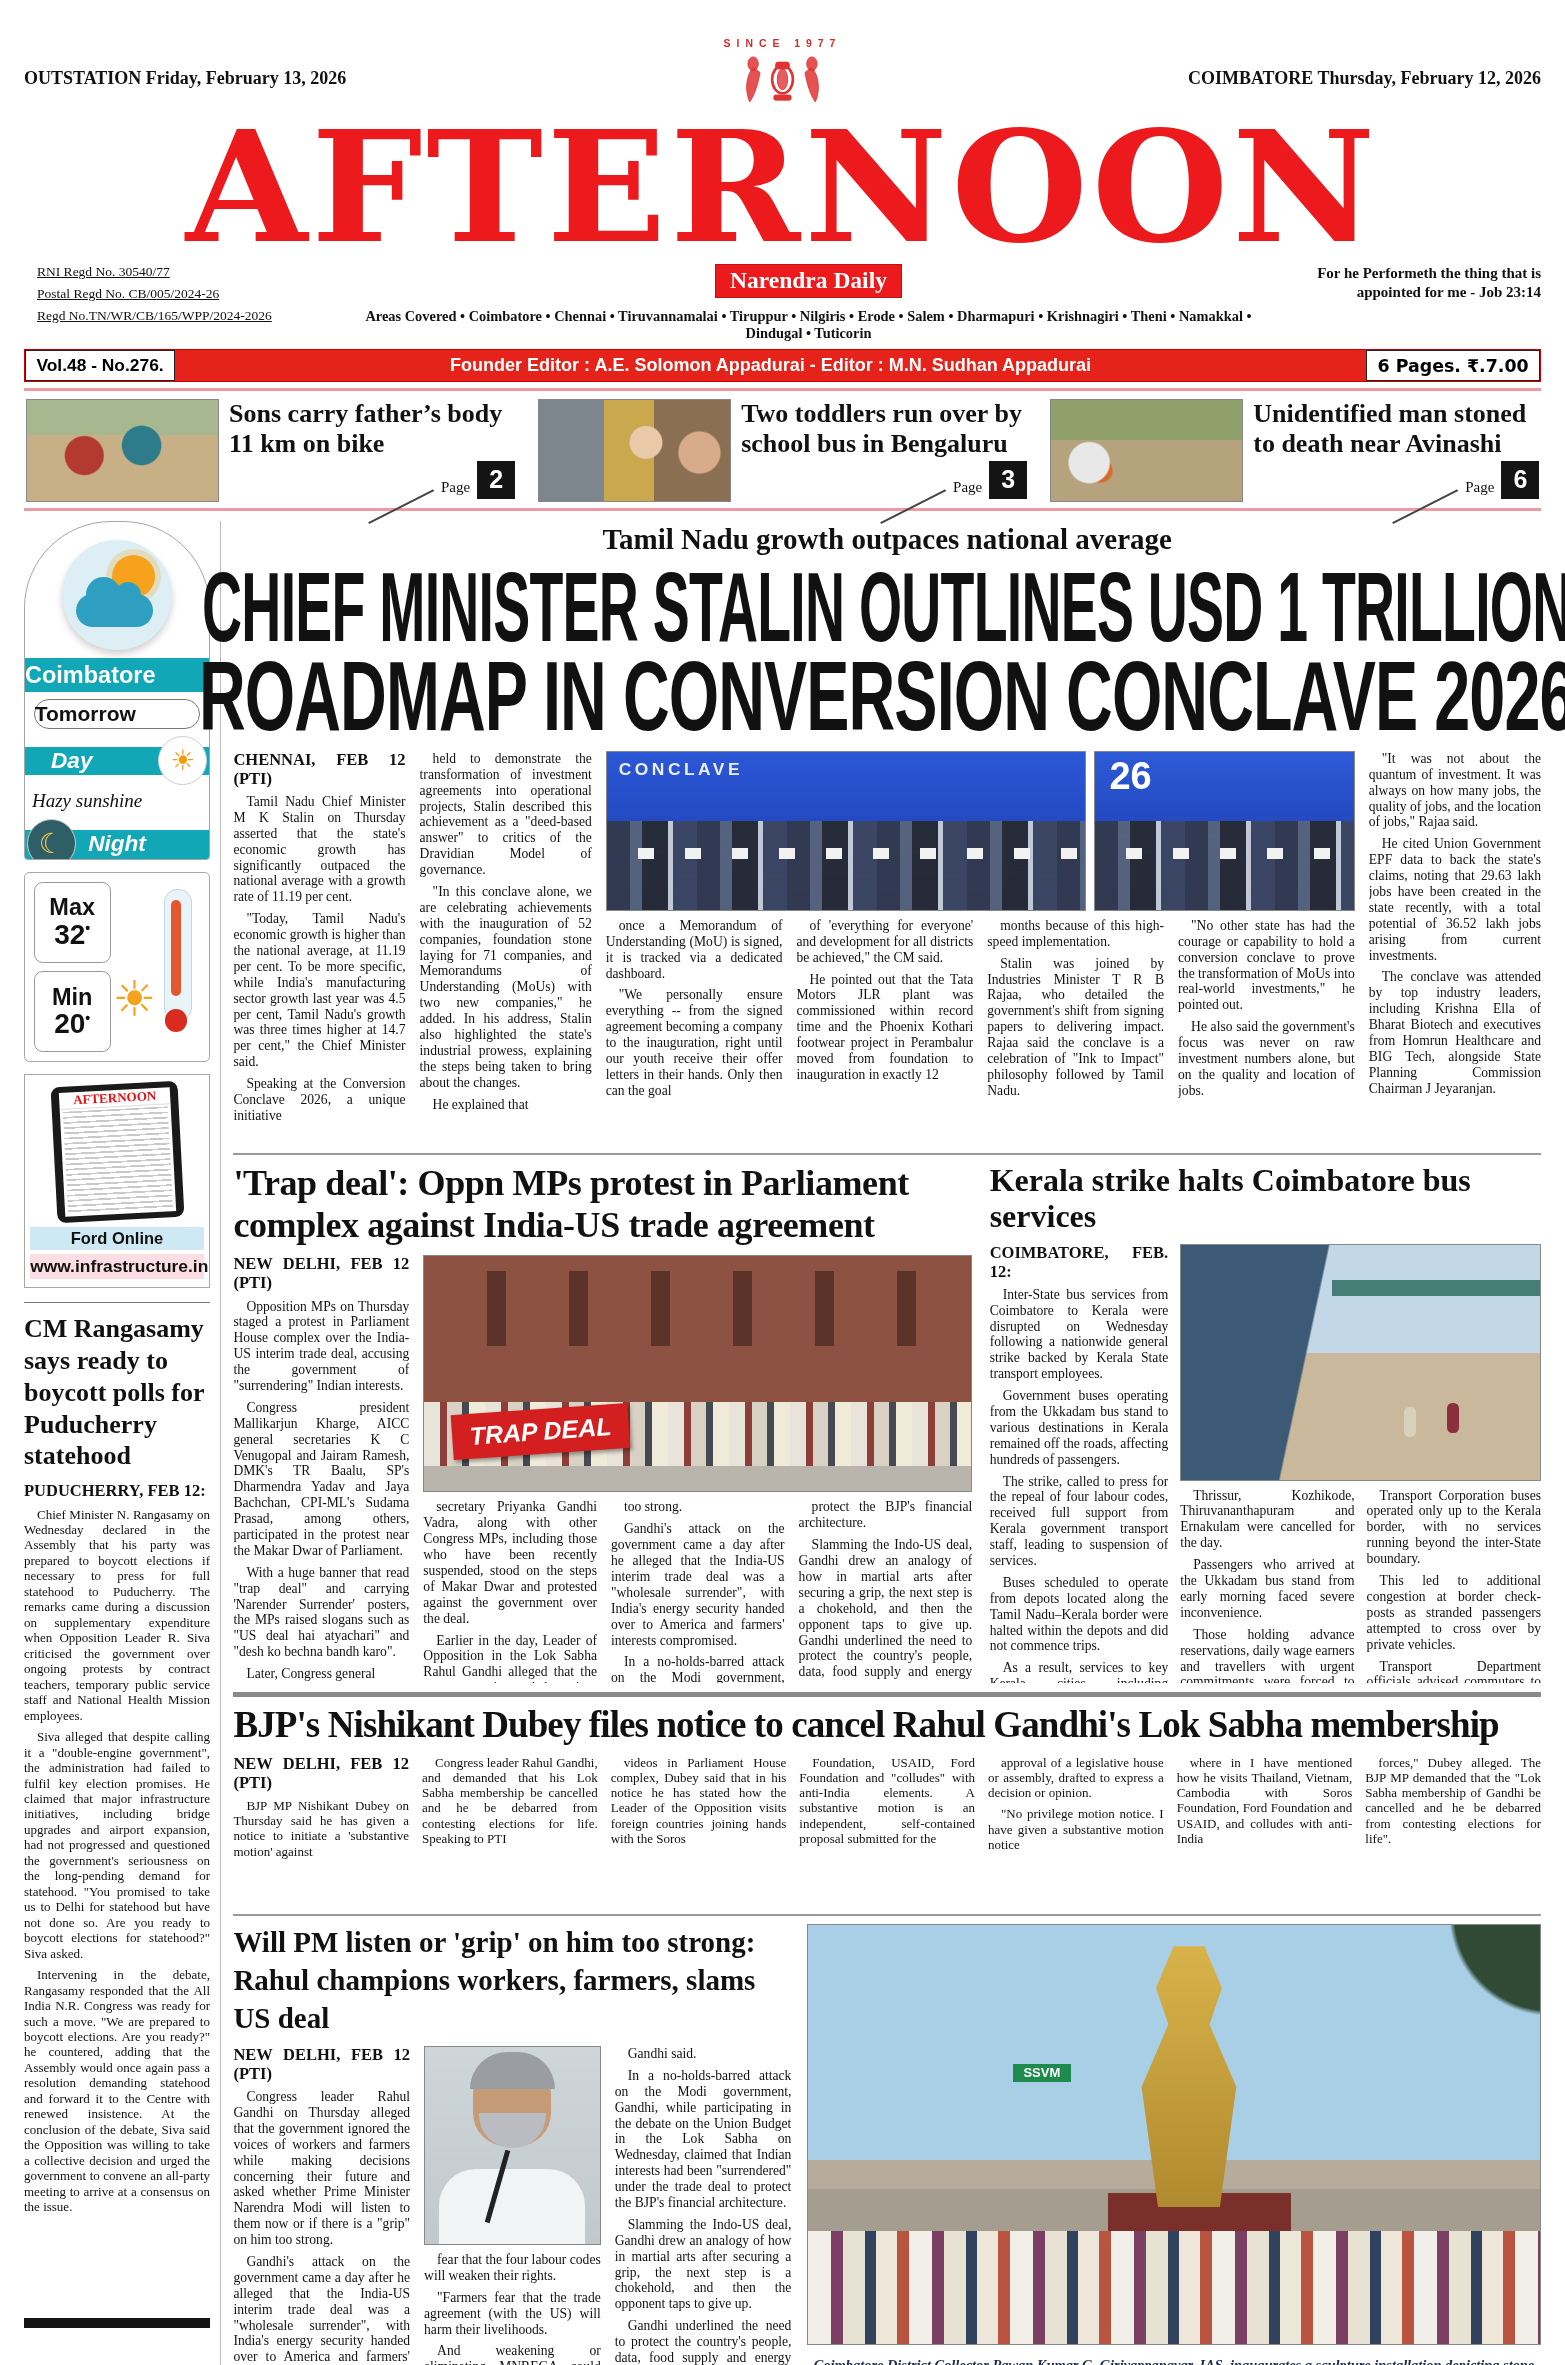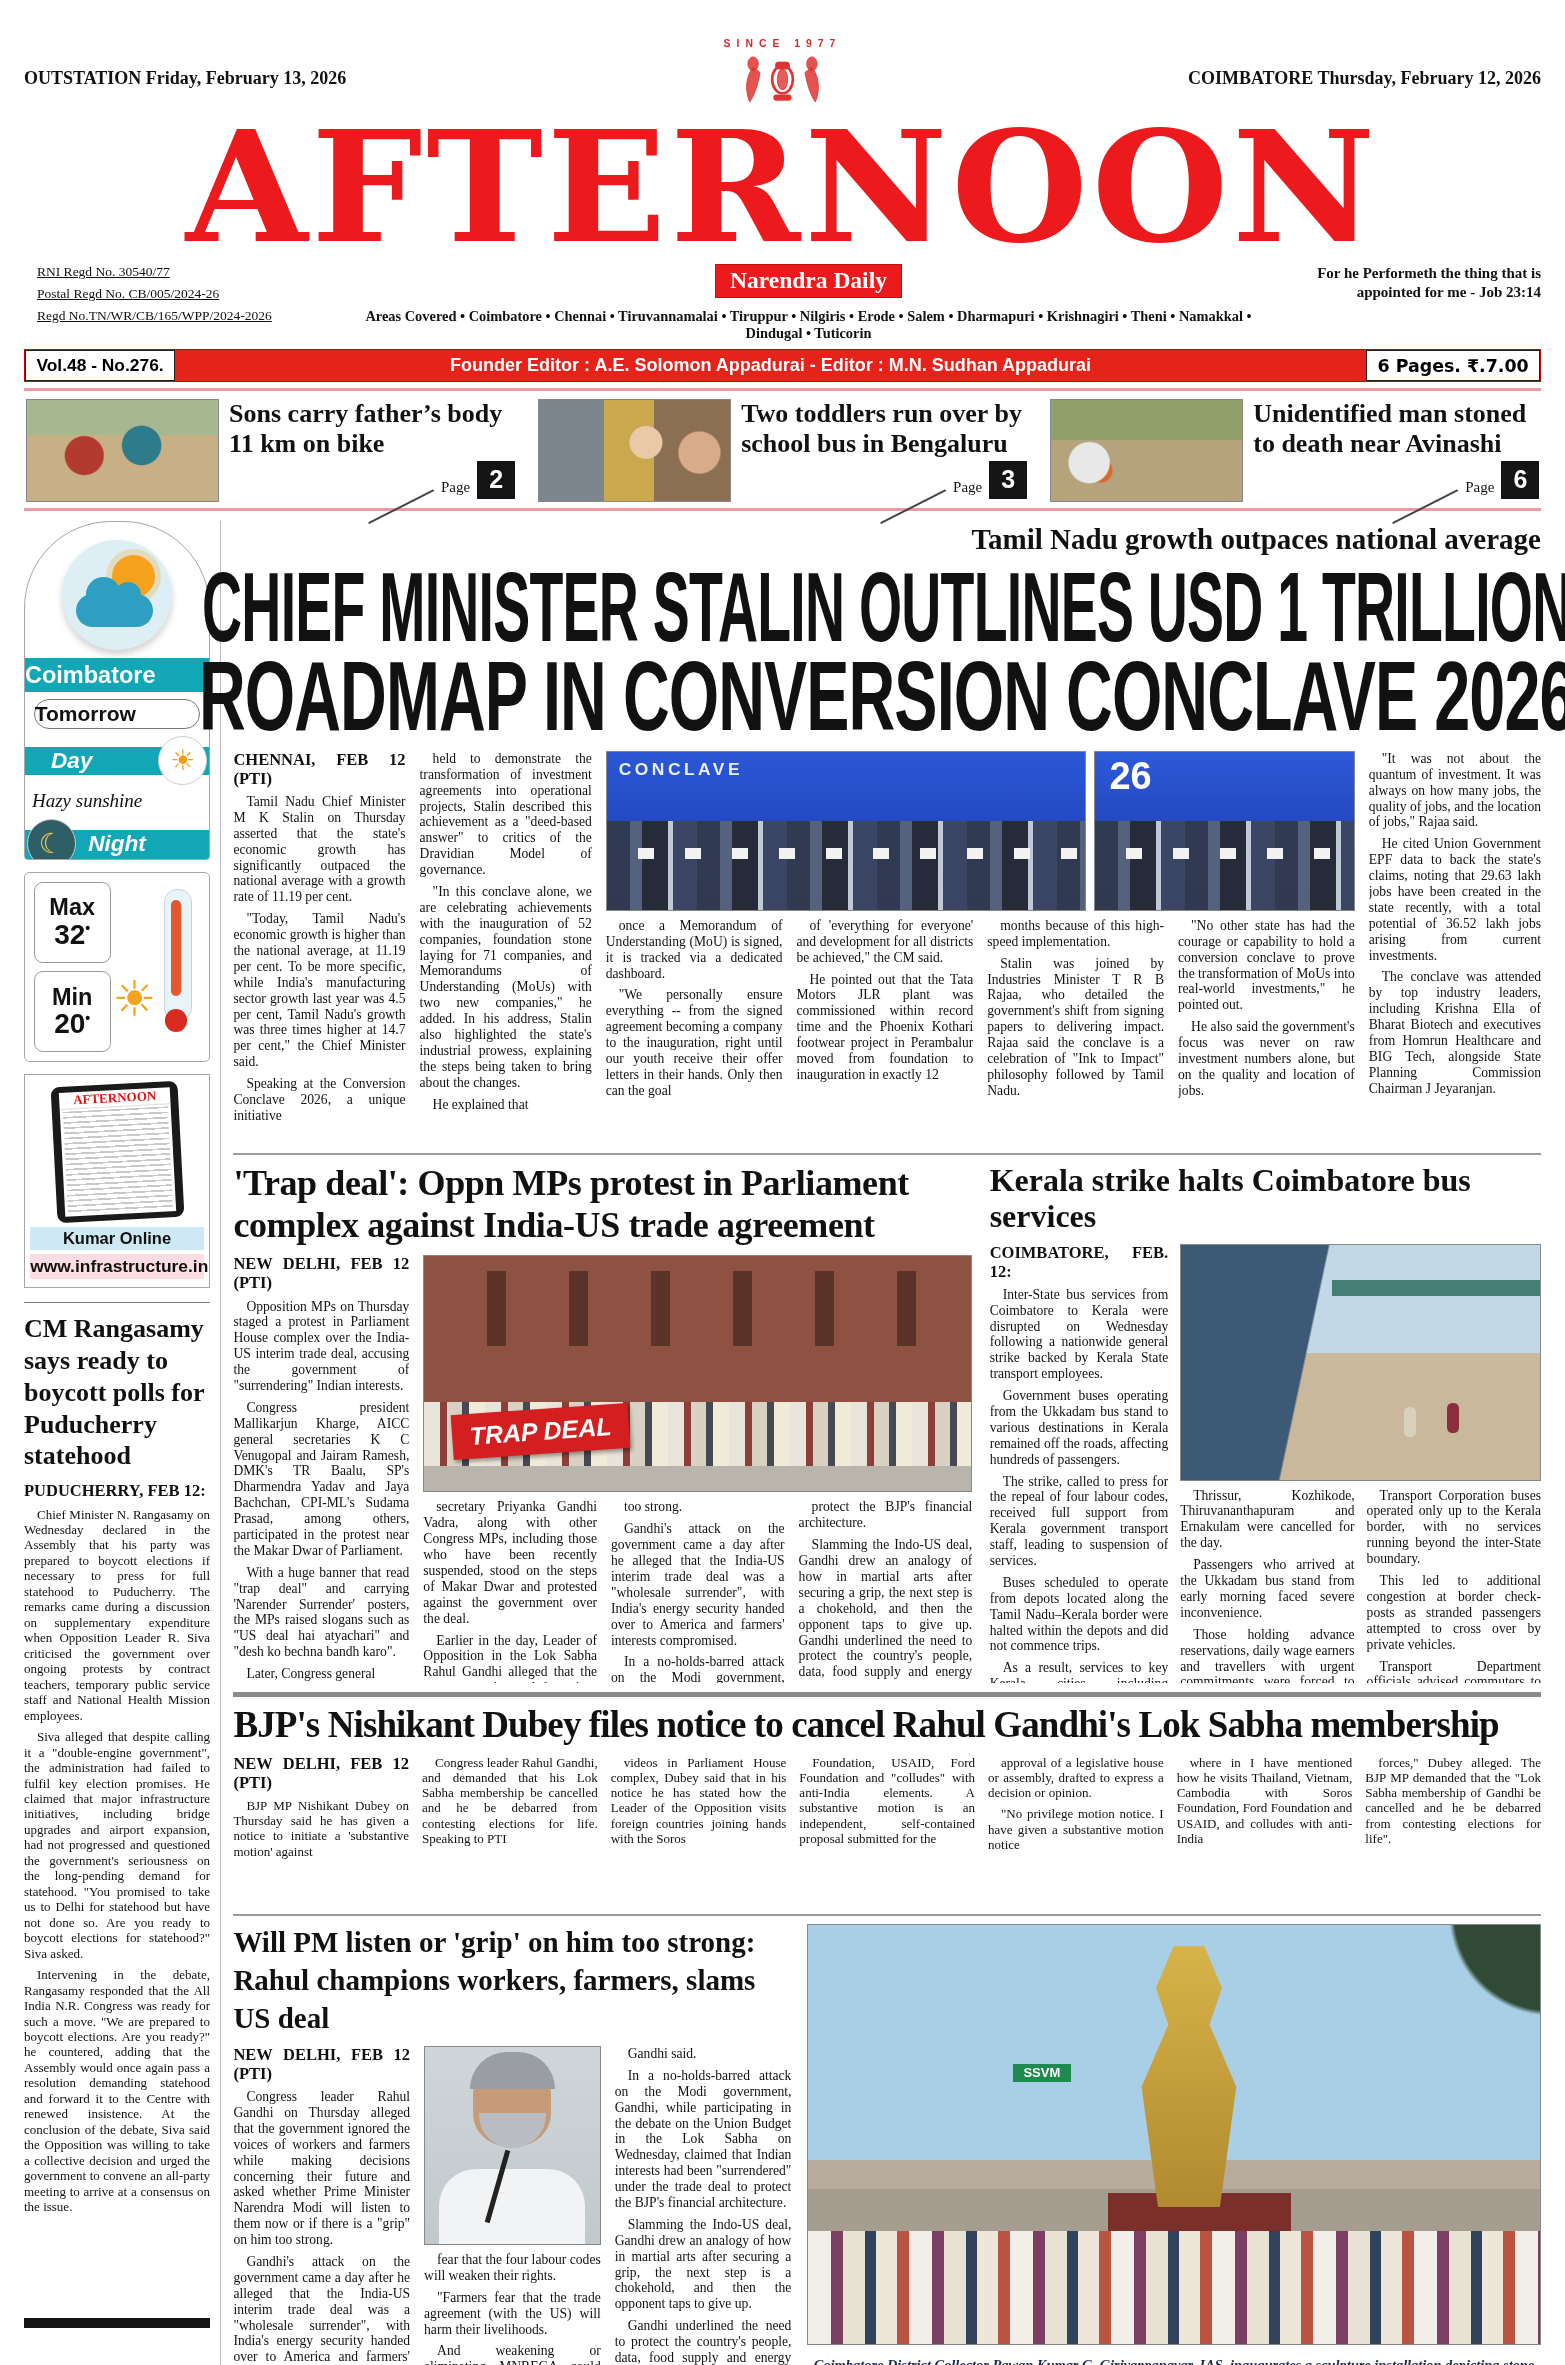--- a/index.html
+++ b/index.html
@@ -91,21 +91,21 @@
   .readonline{background:#cfe9f4;font-family:"Liberation Sans",sans-serif;font-weight:bold;font-size:16.5px;margin-top:7.8px;padding:1.7px 0;}
   .prourl{background:#fbdde3;font-family:"Liberation Sans",sans-serif;font-weight:bold;font-size:17.4px;margin-top:4.3px;padding:1.7px 0;}
   
   .ranga{margin-top:14px;border-top:1.7px solid #777;padding-top:10.4px;display:flex;flex-direction:column;}
   .ranga h2{font-size:26px;line-height:1.22;margin:0 0 10.4px;font-weight:bold;}
   .dateline{font-weight:bold;font-size:16.5px;line-height:1.15;margin-bottom:5.2px;}
   .paras p{margin:0 0 6px;text-indent:13px;}
   .ranga .paras{font-size:13px;line-height:1.19;text-align:justify;height:804px;overflow:hidden;}
   .blackbar{height:10.4px;background:#141414;margin-top:7px;}
   
-  .kicker{text-align:right;font-weight:bold;font-size:29px;margin:1.7px 0 5.2px;}
+  .kicker{text-align:center;font-weight:bold;font-size:29px;margin:1.7px 0 5.2px;}
   .bighl{margin-bottom:12px;}
   .hl-line{font-family:"Liberation Sans",sans-serif;font-weight:800;font-size:66px;white-space:nowrap;letter-spacing:-0.9px;
            transform:scale(.84,1.5);transform-origin:center;height:89px;display:flex;align-items:center;justify-content:center;}
   .hl-line:last-child{transform:scale(.98,1.5);}
   .lead-body{display:flex;gap:14px;height:393px;overflow:hidden;}
   .col{flex:1;min-width:0;font-size:13.6px;line-height:1.17;text-align:justify;overflow:hidden;}
   .lead-mid{flex:4.35;min-width:0;display:flex;flex-direction:column;gap:7px;}
   .lead-photos{display:flex;gap:8.7px;height:160px;flex:none;}
   .photo{position:relative;overflow:hidden;border:0.9px solid #888;}
   .lead-photo1{flex:1.85;background:linear-gradient(180deg,#2b57d6 0%,#2246be 55%,#1b3aa6 100%);}
@@ -294,21 +294,21 @@
         </div>
       </div>
 
       <div class="promo">
         <div class="tablet">
           <div class="tscreen">
             <div class="tmast">AFTERNOON</div>
             <div class="tlines"></div>
           </div>
         </div>
-        <div class="readonline">Kumar Online</div>
+        <div class="readonline">Ford Online</div>
         <div class="prourl">www.infrastructure.in</div>
       </div>
 
       <section class="ranga">
         <h2>CM Rangasamy says ready to boycott polls for Puducherry statehood</h2>
         <div class="dateline">PUDUCHERRY, FEB 12:</div>
         <div class="paras">
             <p>Chief Minister N. Rangasamy on Wednesday declared in the Assembly that his party was prepared to boycott elections if necessary to press for full statehood to Puducherry. The remarks came during a discussion on supplementary expenditure when Opposition Leader R. Siva criticised the government over ongoing protests by contract teachers, temporary public service staff and National Health Mission employees.</p>
             <p>Siva alleged that despite calling it a "double-engine government", the administration had failed to fulfil key election promises. He claimed that major infrastructure initiatives, including bridge upgrades and airport expansion, had not progressed and questioned the government's seriousness on the long-pending demand for statehood. "You promised to take us to Delhi for statehood but have not done so. Are you ready to boycott elections for statehood?" Siva asked.</p>
             <p>Intervening in the debate, Rangasamy responded that the All India N.R. Congress was ready for such a move. "We are prepared to boycott elections. Are you ready?" he countered, adding that the Assembly would once again pass a resolution demanding statehood and forward it to the Centre with renewed insistence. At the conclusion of the debate, Siva said the Opposition was willing to take a collective decision and urged the government to convene an all-party meeting to arrive at a consensus on the issue.</p>

